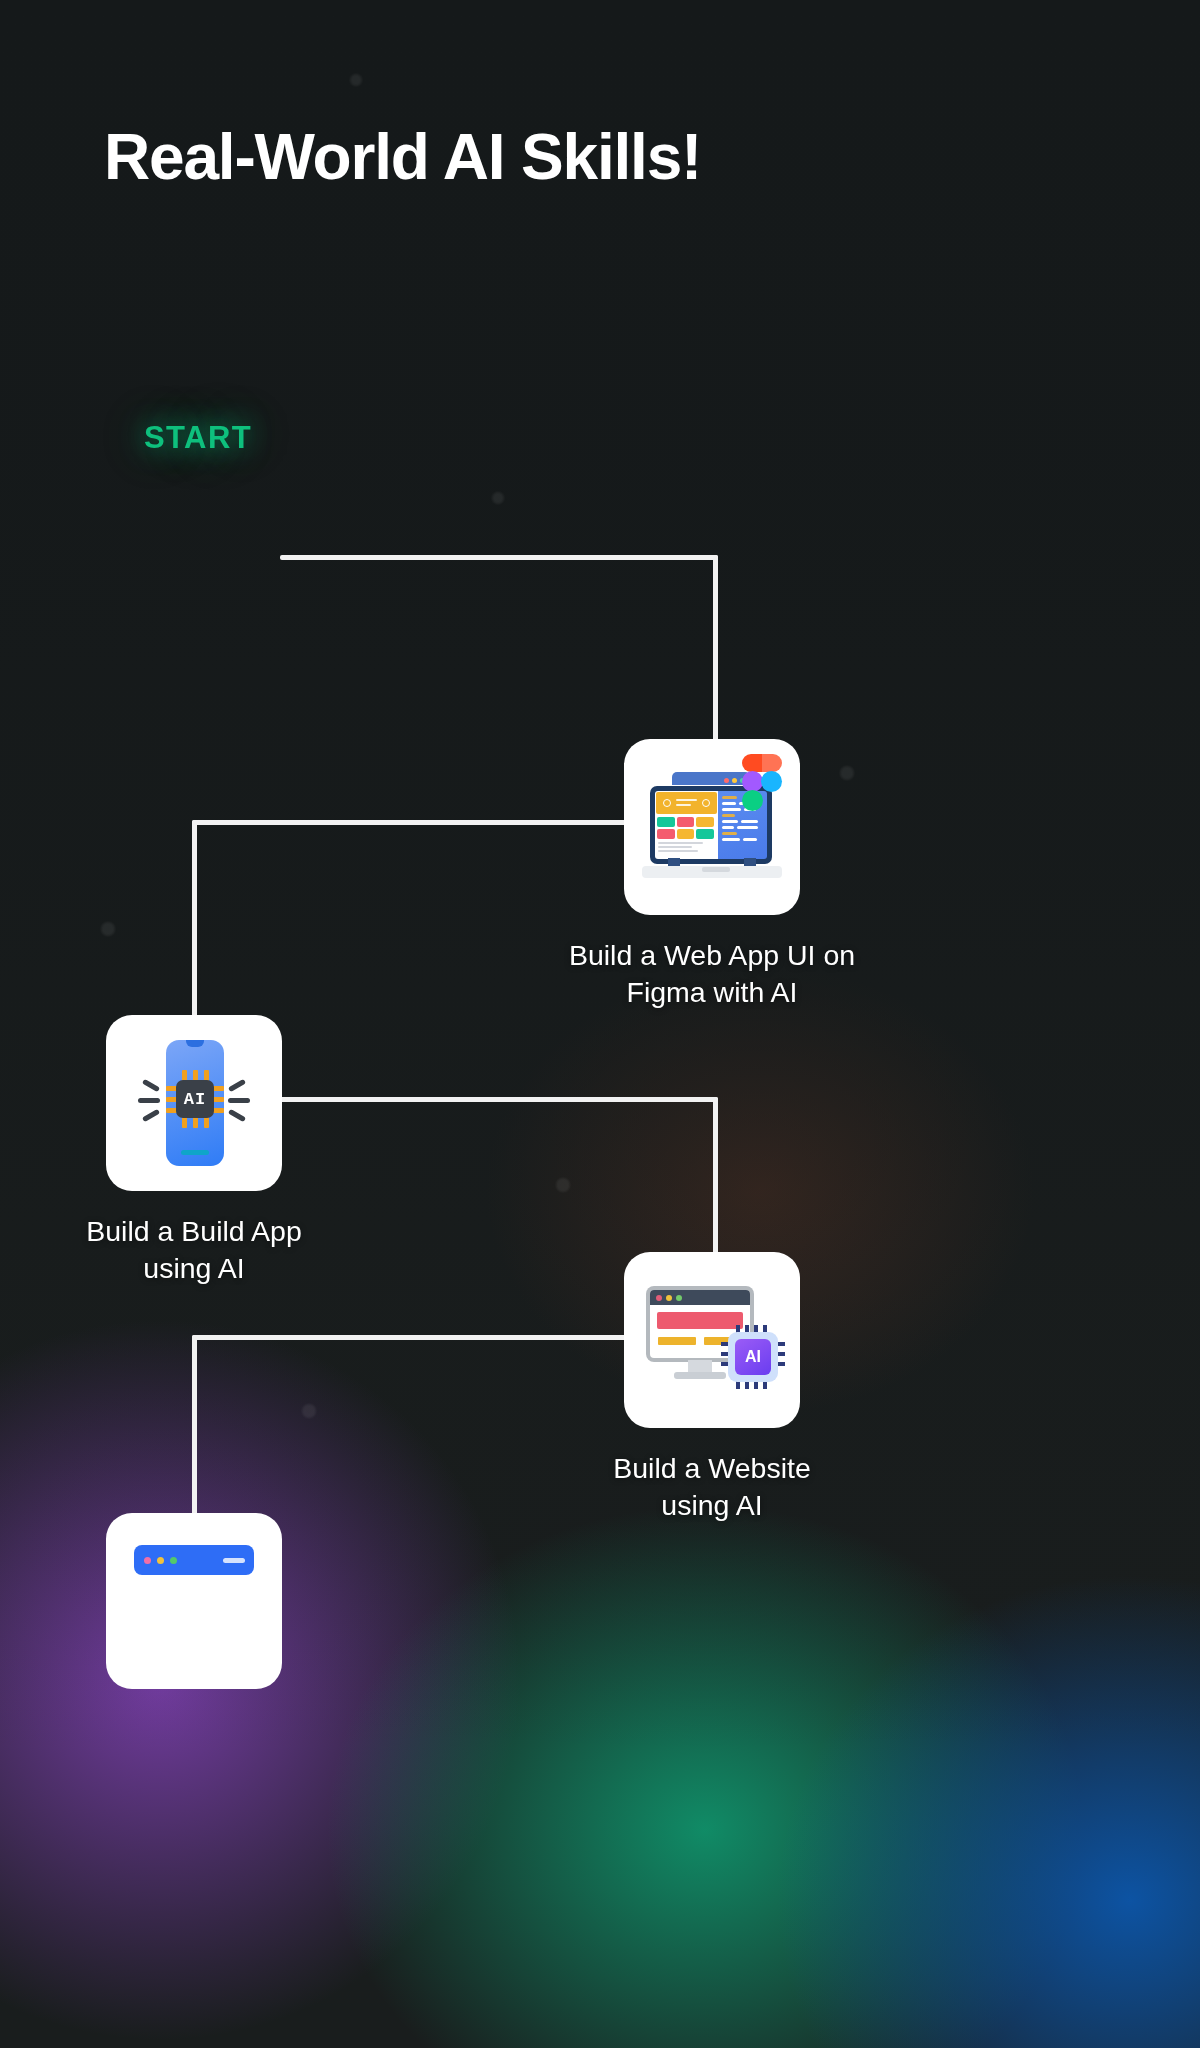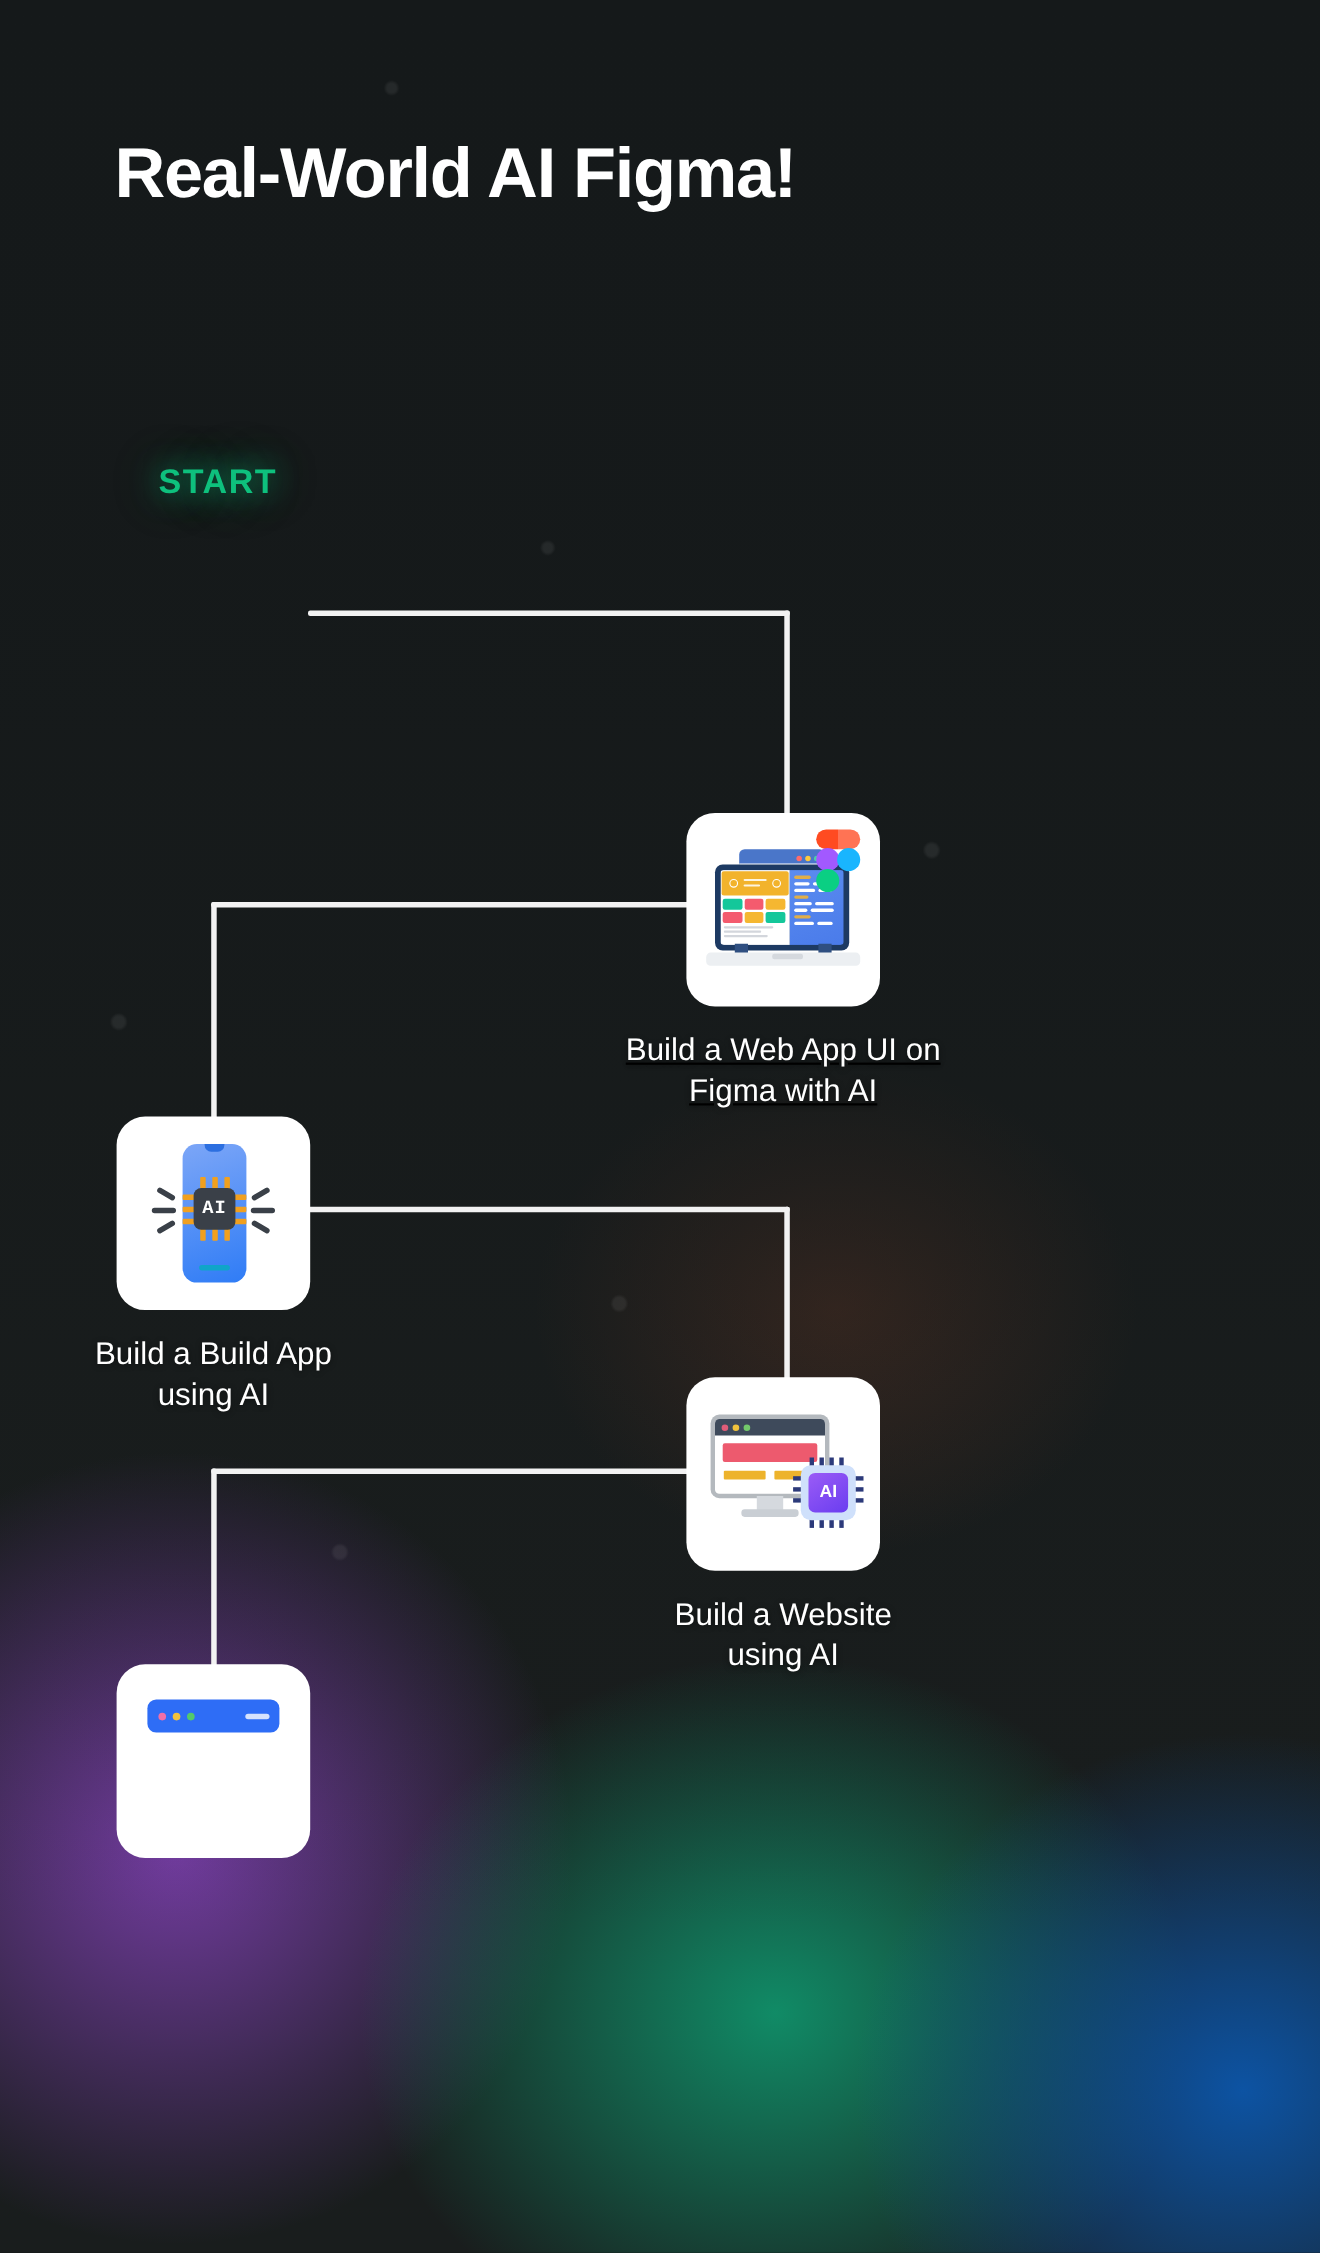--- a/index.html
+++ b/index.html
@@ -144,41 +144,41 @@
 <div id="bg-vignette"></div>
 
 <div class="spark" style="left:350px;top:74px;width:12px;height:12px;"></div>
 <div class="spark" style="left:492px;top:492px;width:12px;height:12px;"></div>
 <div class="spark" style="left:840px;top:766px;width:14px;height:14px;"></div>
 <div class="spark" style="left:101px;top:922px;width:14px;height:14px;"></div>
 <div class="spark" style="left:556px;top:1178px;width:14px;height:14px;"></div>
 <div class="spark" style="left:302px;top:1404px;width:14px;height:14px;"></div>
 
 <h1 id="heading">
-  <span class="l">Real-World AI Figma!</span>
+  <span class="l">Real-World AI Skills!</span>
 </h1>
 
 <div id="flow">
 
   <div id="start-badge">START</div>
 
   <div class="connector" style="left:280px;top:555px;width:438px;height:5px;"></div>
   <div class="connector" style="left:713px;top:555px;width:5px;height:266px;"></div>
 
   <div class="connector" style="left:192px;top:820px;width:436px;height:5px;"></div>
   <div class="connector" style="left:192px;top:820px;width:5px;height:278px;"></div>
 
   <div class="connector" style="left:280px;top:1097px;width:438px;height:5px;"></div>
   <div class="connector" style="left:713px;top:1097px;width:5px;height:242px;"></div>
 
   <div class="connector" style="left:192px;top:1335px;width:436px;height:5px;"></div>
   <div class="connector" style="left:192px;top:1335px;width:5px;height:180px;"></div>
 
 
-  <div class="node" style="left:624px;top:739px;text-decoration:underline;">
+  <div class="node" style="left:624px;top:739px;">
     <div class="card">
       <div class="lp">
         <div class="lp-bar">
             <em style="left:52px;background:#ff6b6b;"></em>
             <em style="left:60px;background:#ffc93c;"></em>
             <em style="left:68px;background:#4cd3a5;"></em>
           </div>
         <div class="lp-white"></div>
         <div class="lp-screen">
           <div class="lp-inner">

